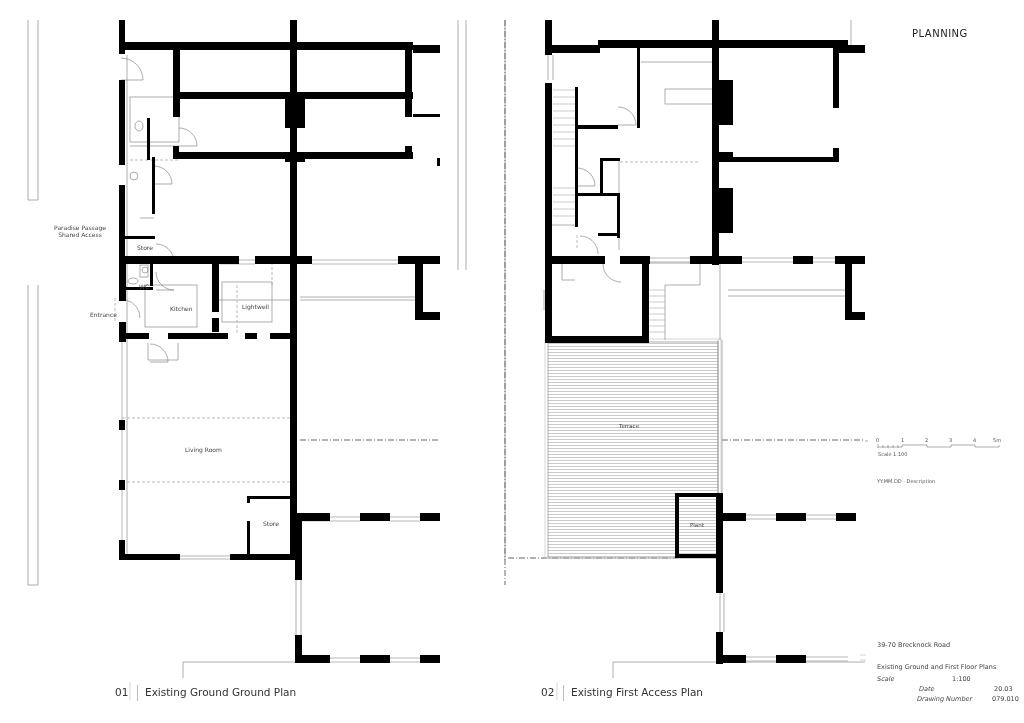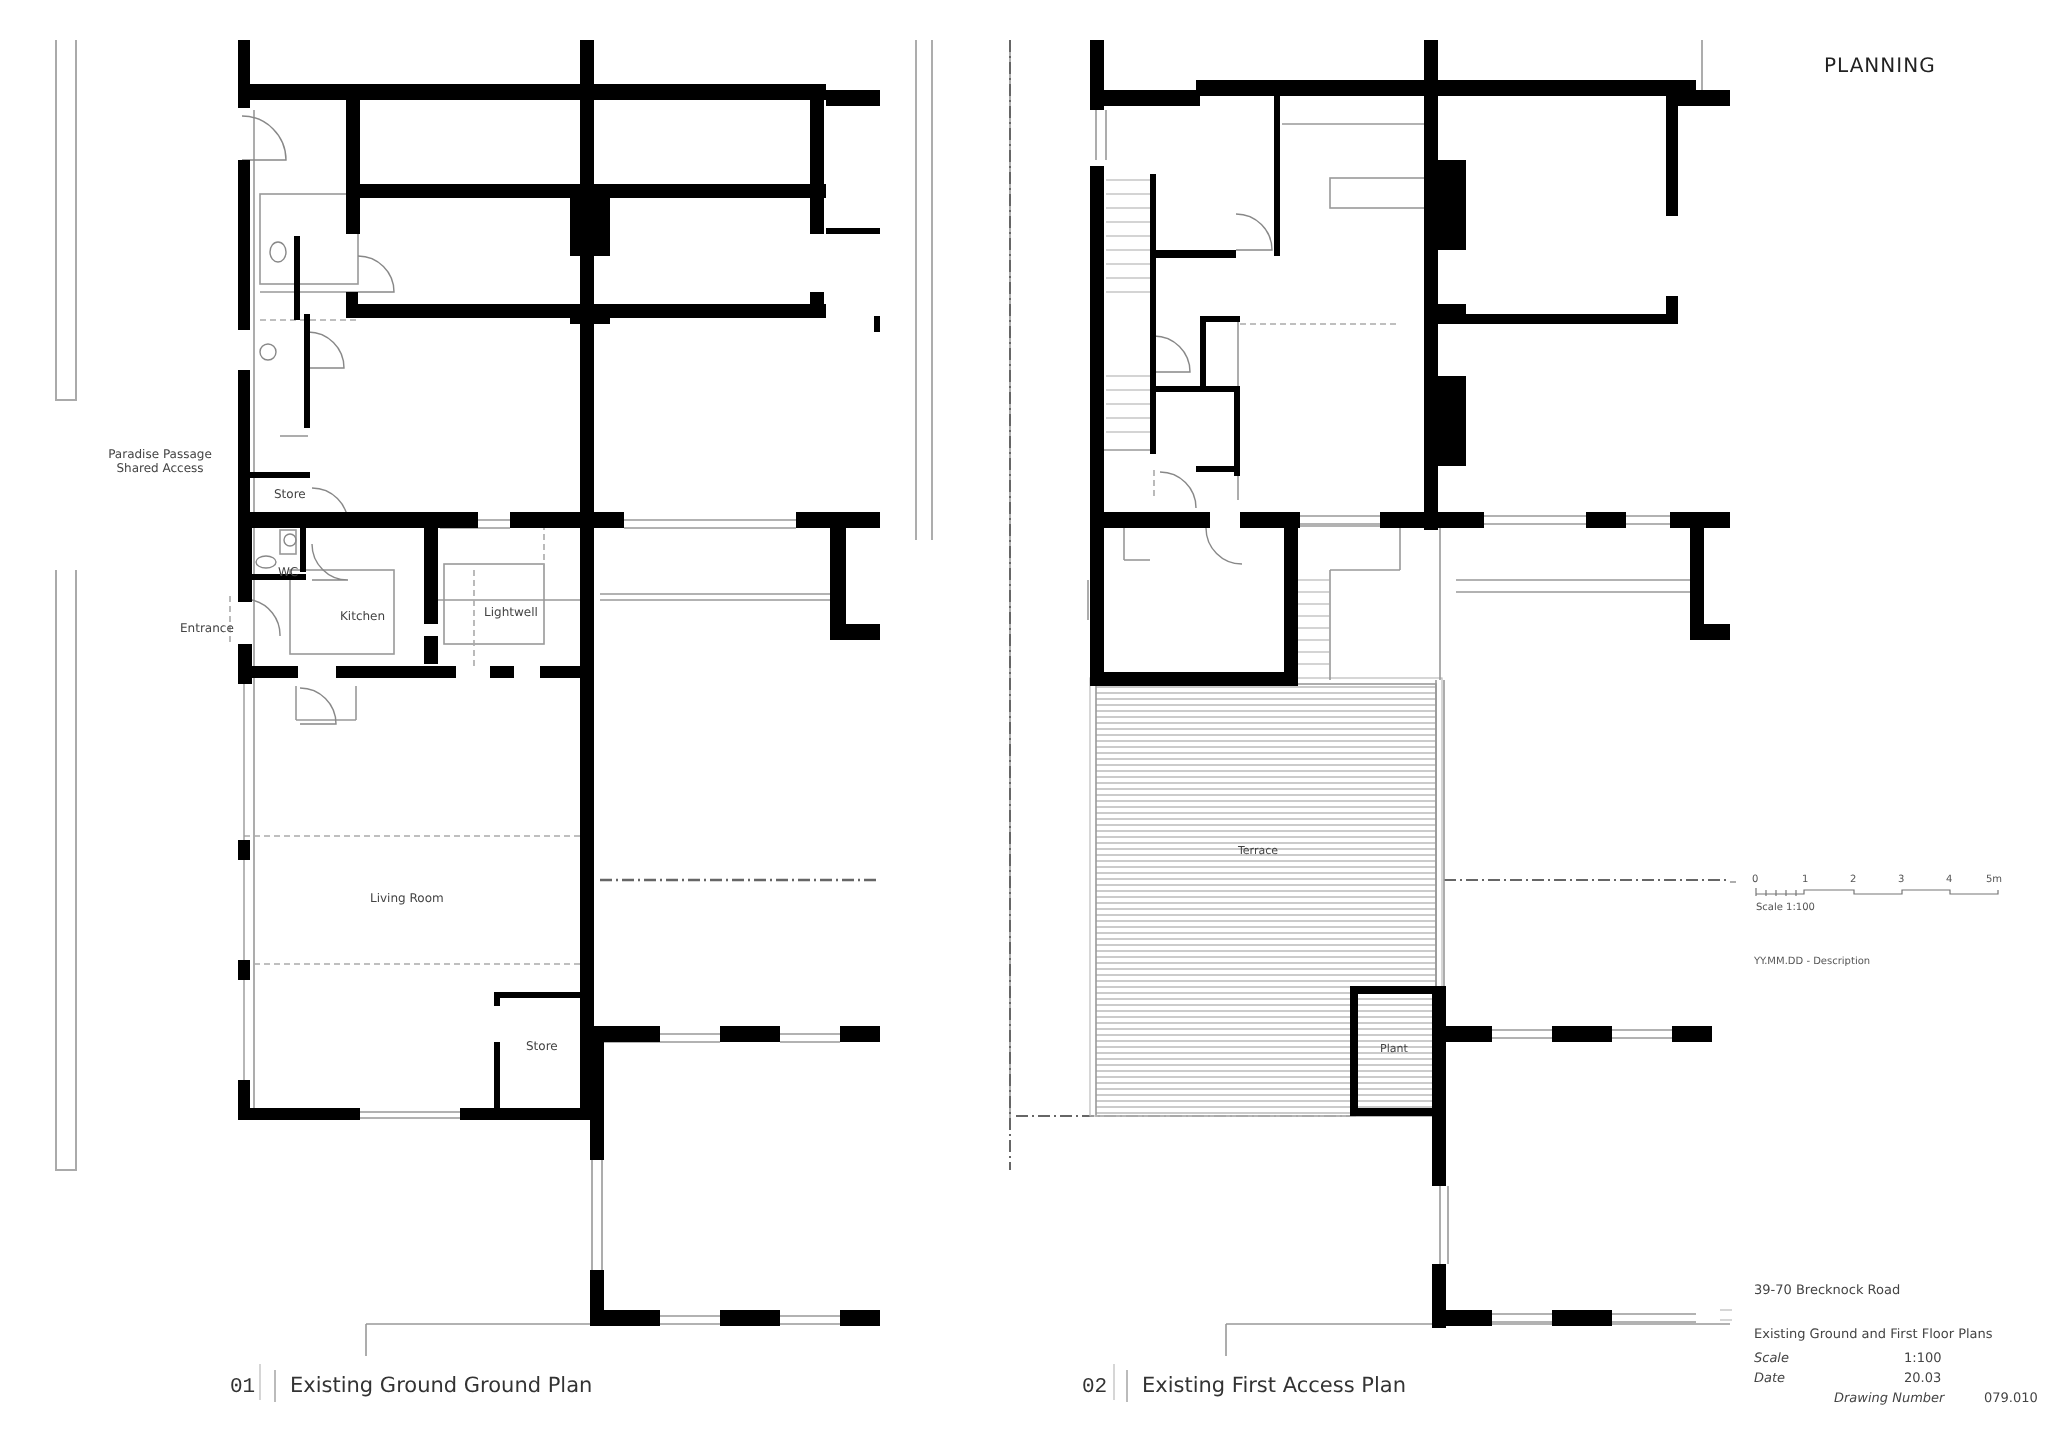--- a/index.html
+++ b/index.html
@@ -1,21 +1,21 @@
 <!DOCTYPE html>
 <html><head>
 <meta charset="utf-8">
 <style>
   html,body{margin:0;padding:0;background:#ffffff;}
   body{width:1024px;height:723px;position:relative;overflow:hidden;font-family:"DejaVu Sans","Liberation Sans",sans-serif;color:#333;}
   #sheet{position:absolute;left:0;top:0;width:1024px;height:716px;}
   .lbl{position:absolute;font-size:6px;color:#444;white-space:nowrap;}
   .planning{position:absolute;left:912px;top:28px;font-size:10px;letter-spacing:0.5px;color:#222;}
   .title{position:absolute;font-size:10.5px;color:#333;white-space:nowrap;}
-  .title .num{display:inline-block;width:18px;font-family:Liberation Mono, monospace;}
+  .title .num{display:inline-block;width:18px;}
   .title .sep{display:inline-block;width:1px;height:16px;background:#bbb;vertical-align:middle;margin:0 7px 0 4px;}
   .tb{position:absolute;left:877px;font-size:6.5px;color:#444;line-height:9px;}
   .tb-row{position:absolute;left:877px;font-size:6.5px;color:#444;}
   .tb-row span.k{display:inline-block;width:75px;font-style:italic;}
   .scale-lbl{position:absolute;font-size:5px;color:#555;}
 </style>
 </head>
 <body>
 
 <div id="sheet">
@@ -347,19 +347,19 @@
   <div class="scale-lbl" style="left:993px;top:437px;">5m</div>
   <div class="scale-lbl" style="left:878px;top:451px;">Scale 1:100</div>
 
   <div class="scale-lbl" style="left:877px;top:478px;">YY.MM.DD - Description</div>
 
   <div class="tb" style="top:641px;">39-70 Brecknock Road</div>
   <div class="tb" style="top:651px;margin-top:12px;">Existing Ground and First Floor Plans</div>
   <div class="tb-row" style="top:675px;">
     <span class="k">Scale</span><span>1:100</span>
   </div>
-  <div class="tb-row" style="top:685px;">
+  <div class="tb-row" style="top:685px;margin-left:42px;">
     <span class="k">Date</span><span>20.03</span>
   </div>
   <div class="tb-row" style="top:695px;padding-left:40px;">
     <span class="k">Drawing Number</span><span>079.010</span>
   </div>
 </div>
 
 </body></html>

